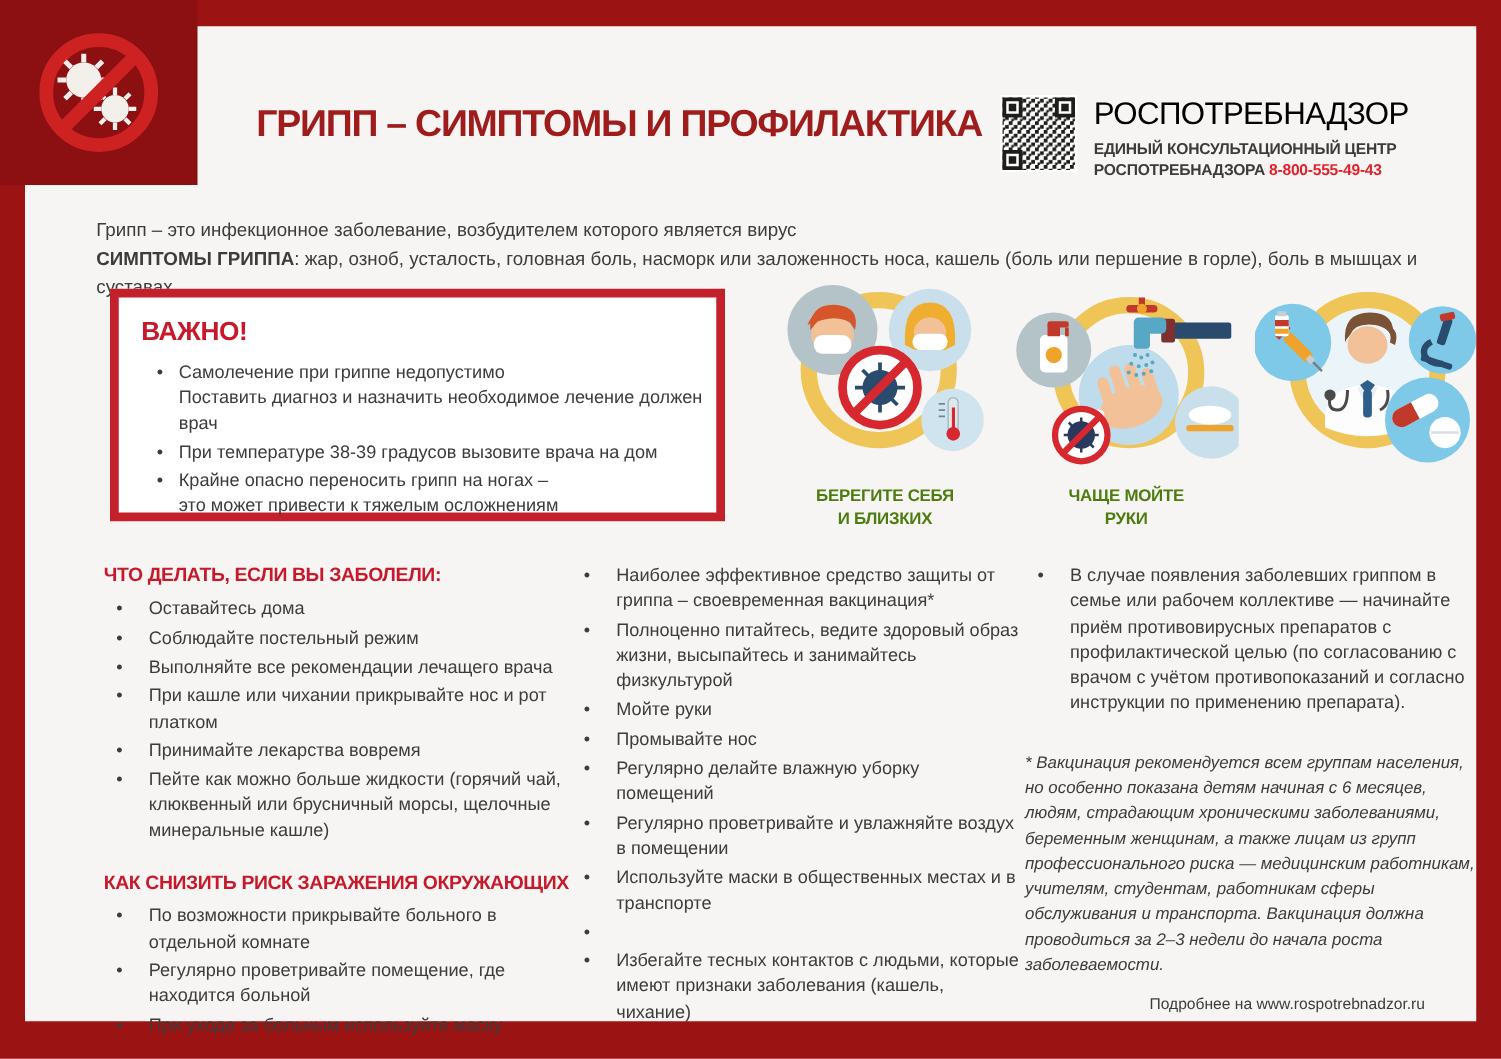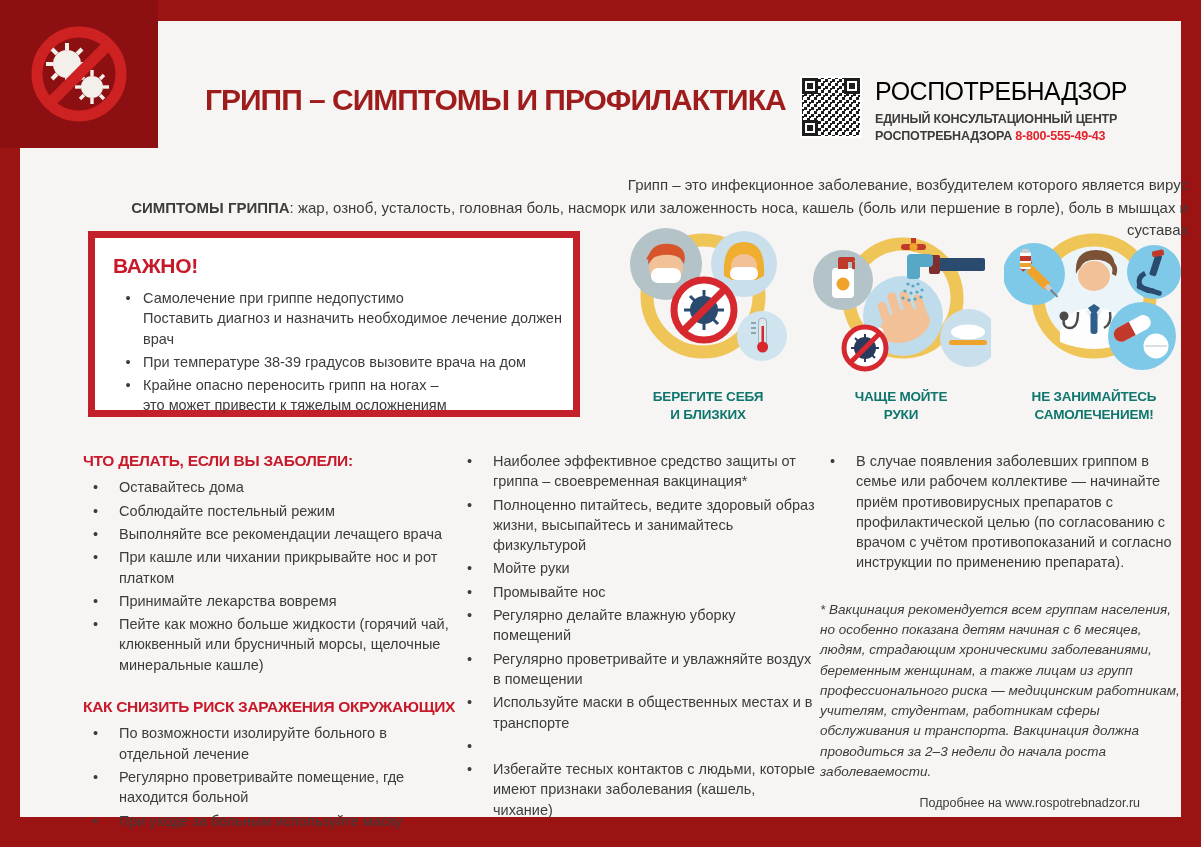--- a/index.html
+++ b/index.html
@@ -13,37 +13,37 @@
   
   .title{position:absolute;left:185px;top:62px;width:560px;text-align:center;
     font-size:30px;font-weight:700;letter-spacing:-1px;color:#9E1C1C;white-space:nowrap;}
   .agency-block{position:absolute;left:780px;top:55px;display:flex;gap:13px;align-items:flex-start;}
   .agency-text{padding-top:2px;}
   .agency-name{font-size:25px;font-weight:400;letter-spacing:-0.5px;color:#000000;line-height:1.05;}
   .agency-sub{margin-top:7px;font-size:12.5px;font-weight:700;color:#3B3B3B;line-height:1.3;letter-spacing:-0.2px;}
   .agency-phone{color:#E2212A;}
 
   
-  .intro{position:absolute;left:68px;top:153px;width:1100px;font-size:15px;color:#3C3C3B;line-height:1.5;text-align:right;}
+  .intro{position:absolute;left:57px;top:153px;width:1100px;font-size:15px;color:#3C3C3B;line-height:1.5;}
   .intro b{font-weight:700;}
 
   
   .important{position:absolute;left:68px;top:210px;width:492px;height:186px;box-sizing:border-box;
     border:7px solid #C3202C;background:#FFFFFF;padding:16px 8px 8px 18px;}
   .important-title{font-size:21px;font-weight:700;color:#C8192B;margin-bottom:10px;letter-spacing:-0.3px;}
   .blist .bi{display:flex;margin-bottom:3px;}
   .blist .dot{flex:0 0 30px;text-align:center;color:#3C3C3B;}
   .blist .bt{flex:1;white-space:pre-line;color:#3C3C3B;}
   .important .blist{font-size:14.5px;line-height:1.4;}
 
   
   .figs{position:absolute;left:598px;top:203px;width:566px;display:flex;justify-content:space-between;}
   .fig{width:180px;display:flex;flex-direction:column;align-items:center;}
   .fig svg{display:block;}
-  .caption{margin-top:14px;text-align:center;font-size:13.5px;font-weight:700;color:#0f766e;
+  .caption{margin-top:14px;text-align:center;font-size:13.5px;font-weight:700;color:#4d7c0f;
     line-height:1.35;white-space:pre-line;letter-spacing:-0.2px;}
 
   
   .col{position:absolute;top:430px;font-size:14.5px;color:#3C3C3B;}
   .col1{left:63px;width:372px;}
   .col2{left:437px;width:358px;}
   .col3{left:800px;width:362px;}
   .sec-title{font-size:15.5px;font-weight:700;color:#C8192B;letter-spacing:-0.3px;margin:0 0 7px 0;line-height:1.25;}
   .col .blist{line-height:1.4;}
   .col .blist .dot{flex:0 0 36px;padding-left:10px;box-sizing:border-box;text-align:left;}
@@ -278,22 +278,20 @@
           <g>
             <circle cx="138" cy="112" r="34" fill="#7EC8E8"></circle>
             <g transform="rotate(-28 128 104)">
               <rect x="108" y="97" width="40" height="15" rx="7.5" fill="#FFFFFF"></rect>
               <path d="M108,104.5 a7.5,7.5 0 0 1 7.5,-7.5 L128,97 L128,112 L115.5,112 a7.5,7.5 0 0 1 -7.5,-7.5 Z" fill="#C1392B"></path>
             </g>
             <circle cx="152" cy="122" r="12.5" fill="#FFFFFF"></circle>
             <line x1="141" y1="122" x2="163" y2="122" stroke="#D8DEE2" stroke-width="2"></line>
           </g>
         </svg>
-        <div class="caption">НЕ ЗАНИМАЙТЕСЬ
-САМОЛЕЧЕНИЕМ!</div>
       </div>
     </div>
 
     <div class="col col1">
       <div class="sec">
         <h3 class="sec-title">ЧТО ДЕЛАТЬ, ЕСЛИ ВЫ ЗАБОЛЕЛИ:</h3>
         <div class="blist">
 
             <div class="bi">
               <span class="dot">•</span>
@@ -325,21 +323,21 @@
               <span class="bt">Пейте как можно больше жидкости (горячий чай, клюквенный или брусничный морсы, щелочные минеральные кашле)</span>
             </div>
           </div>
       </div>
       <div class="sec">
         <h3 class="sec-title">КАК СНИЗИТЬ РИСК ЗАРАЖЕНИЯ ОКРУЖАЮЩИХ</h3>
         <div class="blist">
 
             <div class="bi">
               <span class="dot">•</span>
-              <span class="bt">По возможности изолируйте больного в отдельной лечение</span>
+              <span class="bt">По возможности прикрывайте больного в отдельной комнате</span>
             </div>
 
             <div class="bi">
               <span class="dot">•</span>
               <span class="bt">Регулярно проветривайте помещение, где находится больной</span>
             </div>
 
             <div class="bi">
               <span class="dot">•</span>
               <span class="bt">При уходе за больным используйте маску</span>

